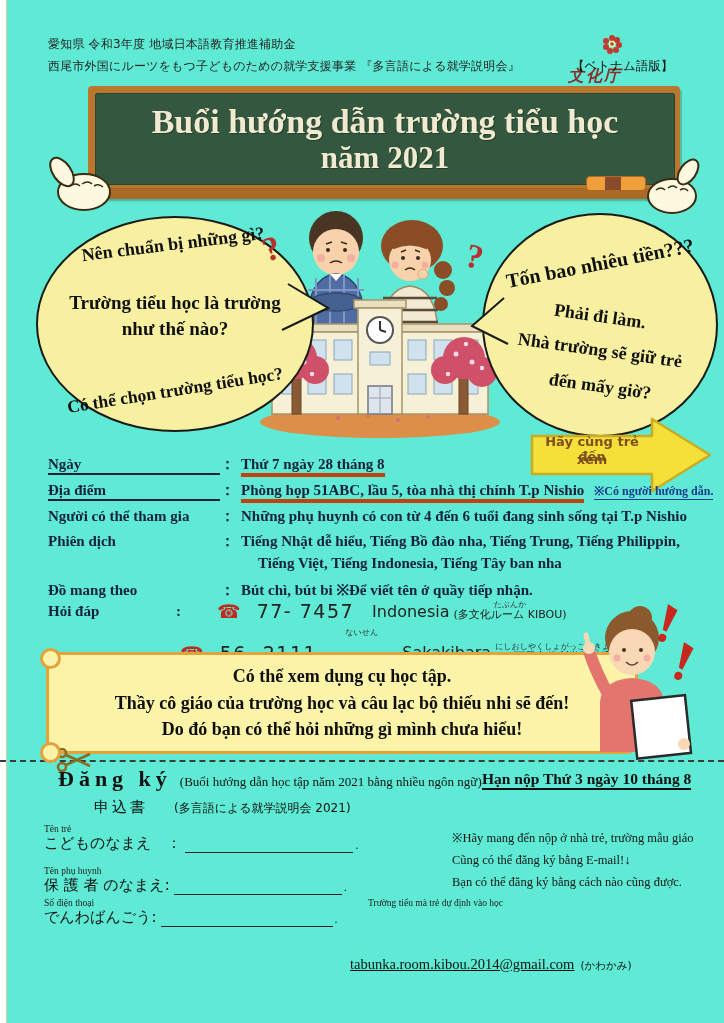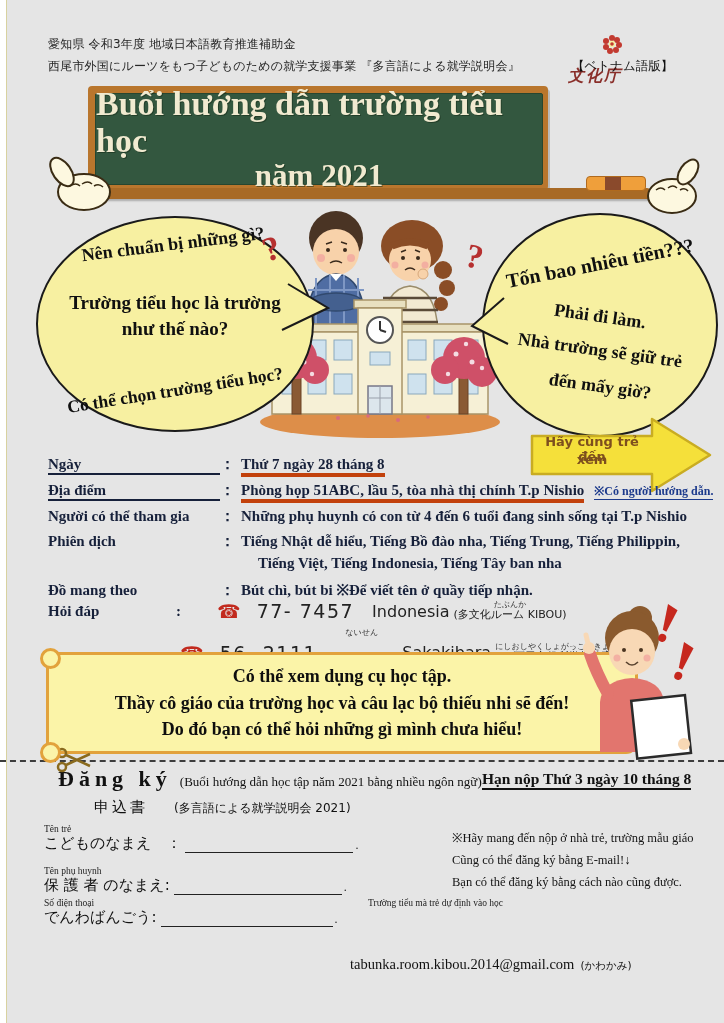--- a/index.html
+++ b/index.html
@@ -1,27 +1,27 @@
 <!DOCTYPE html>
 <html><head>
 <meta charset="utf-8">
 <style>
   html,body{margin:0;padding:0;background:#888;}
-  .page{position:relative;width:724px;height:1023px;background:#e5e5e5;overflow:hidden;
+  .page{position:relative;width:724px;height:1023px;background:#5eead4;overflow:hidden;
         font-family:"Liberation Serif","DejaVu Serif",serif;color:#16203a;}
   .abs{position:absolute;}
   .jp{font-family:"DejaVu Sans",sans-serif;}
   .edge{left:0;top:0;width:6px;height:100%;background:#ffffff;border-right:1px solid #d8d2a0;}
   
   .hdr{font-size:12px;color:#262626;letter-spacing:.2px;}
   .agency{display:flex;align-items:flex-end;gap:12px;flex-direction:column;}
   .agency-name{font-size:16px;font-weight:bold;color:#8a2f2a;font-style:italic;letter-spacing:2px;}
   .version{font-size:12.5px;color:#111;font-weight:normal;}
   
-  .board-frame{left:88px;top:86px;width:460px;height:104px;background:#b9762d;border-radius:4px;
+  .board-frame{left:88px;top:86px;width:592px;height:104px;background:#b9762d;border-radius:4px;
                padding:7px;box-shadow:2px 3px 0 rgba(0,0,0,.18);box-sizing:border-box;}
   .board-inner{width:100%;height:100%;background:#33573f;border:1px solid #28462f;border-radius:2px;
                display:flex;flex-direction:column;align-items:center;justify-content:center;}
   .bt{color:#f1ead0;font-weight:bold;text-shadow:1px 1px 0 rgba(20,40,20,.5);line-height:1.1;}
   .bt1{font-size:34px;}
   .bt2{font-size:31px;}
   .tray{left:78px;top:188px;width:572px;height:11px;background:#a86a26;border-radius:3px;
         box-shadow:1px 2px 2px rgba(0,0,0,.25);}
   .eraser{left:586px;top:176px;width:58px;height:13px;background:#ef9f3b;border:1px solid #b06a1e;
           border-radius:4px;overflow:hidden;}
@@ -60,21 +60,21 @@
   .regsub{font-size:13px;color:#111;}
   .regja{font-size:15px;letter-spacing:3px;color:#111;}
   .regjasub{font-size:12px;color:#111;}
   .deadline{font-size:15.5px;font-weight:bold;color:#111;border-bottom:2px solid #111;}
   .note{font-size:12.5px;line-height:1.75;color:#141414;}
   .tiny{font-size:9.5px;color:#222;line-height:1.1;}
   .fl{font-size:15px;color:#111;}
   .frow{display:flex;align-items:flex-end;}
   .uline{display:inline-block;border-bottom:1.5px solid #222;height:14px;margin-left:4px;}
   .dot{font-size:12px;margin-left:2px;color:#222;}
-  .email{font-size:14.5px;color:#111;}
+  .email{font-size:14.5px;color:#111;text-decoration:underline;}
   .email-ja{font-size:10.5px;color:#111;}
 </style>
 </head>
 <body>
 
 <div class="page">
 
   <div class="abs edge"></div>
 
   <div class="abs hdr jp" style="left:48px;top:36px;">愛知県 令和3年度 地域日本語教育推進補助金</div>

